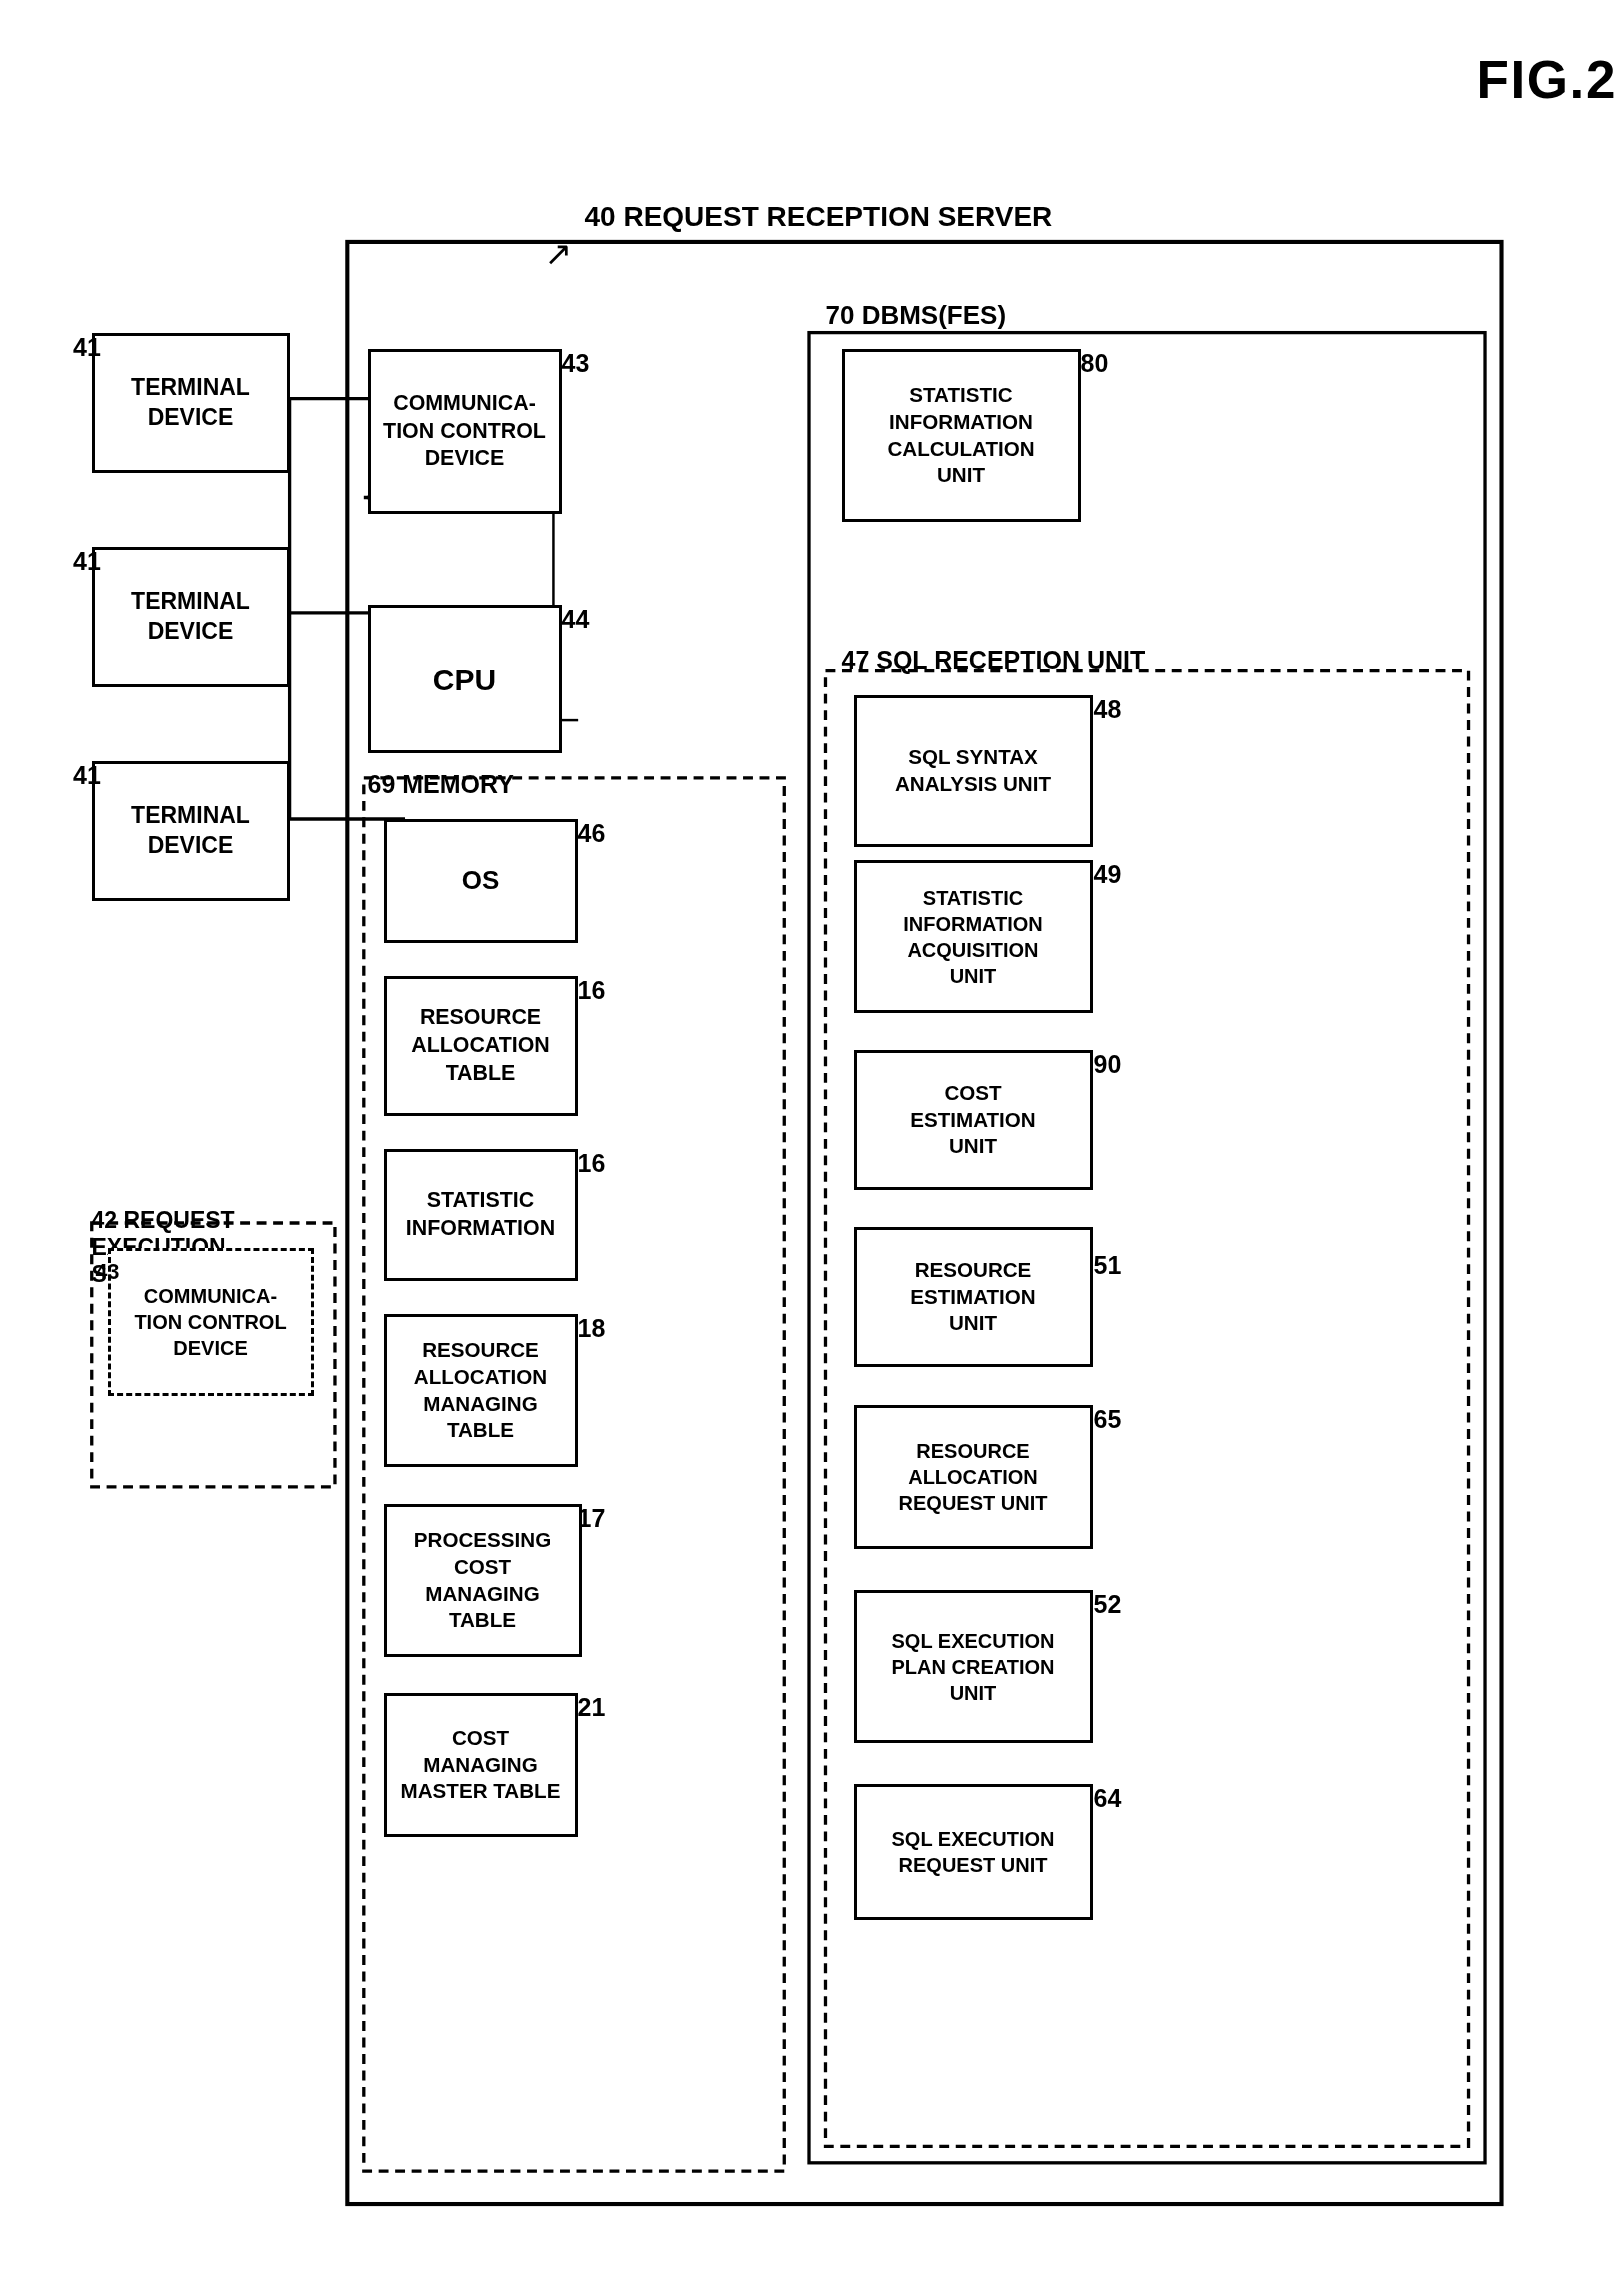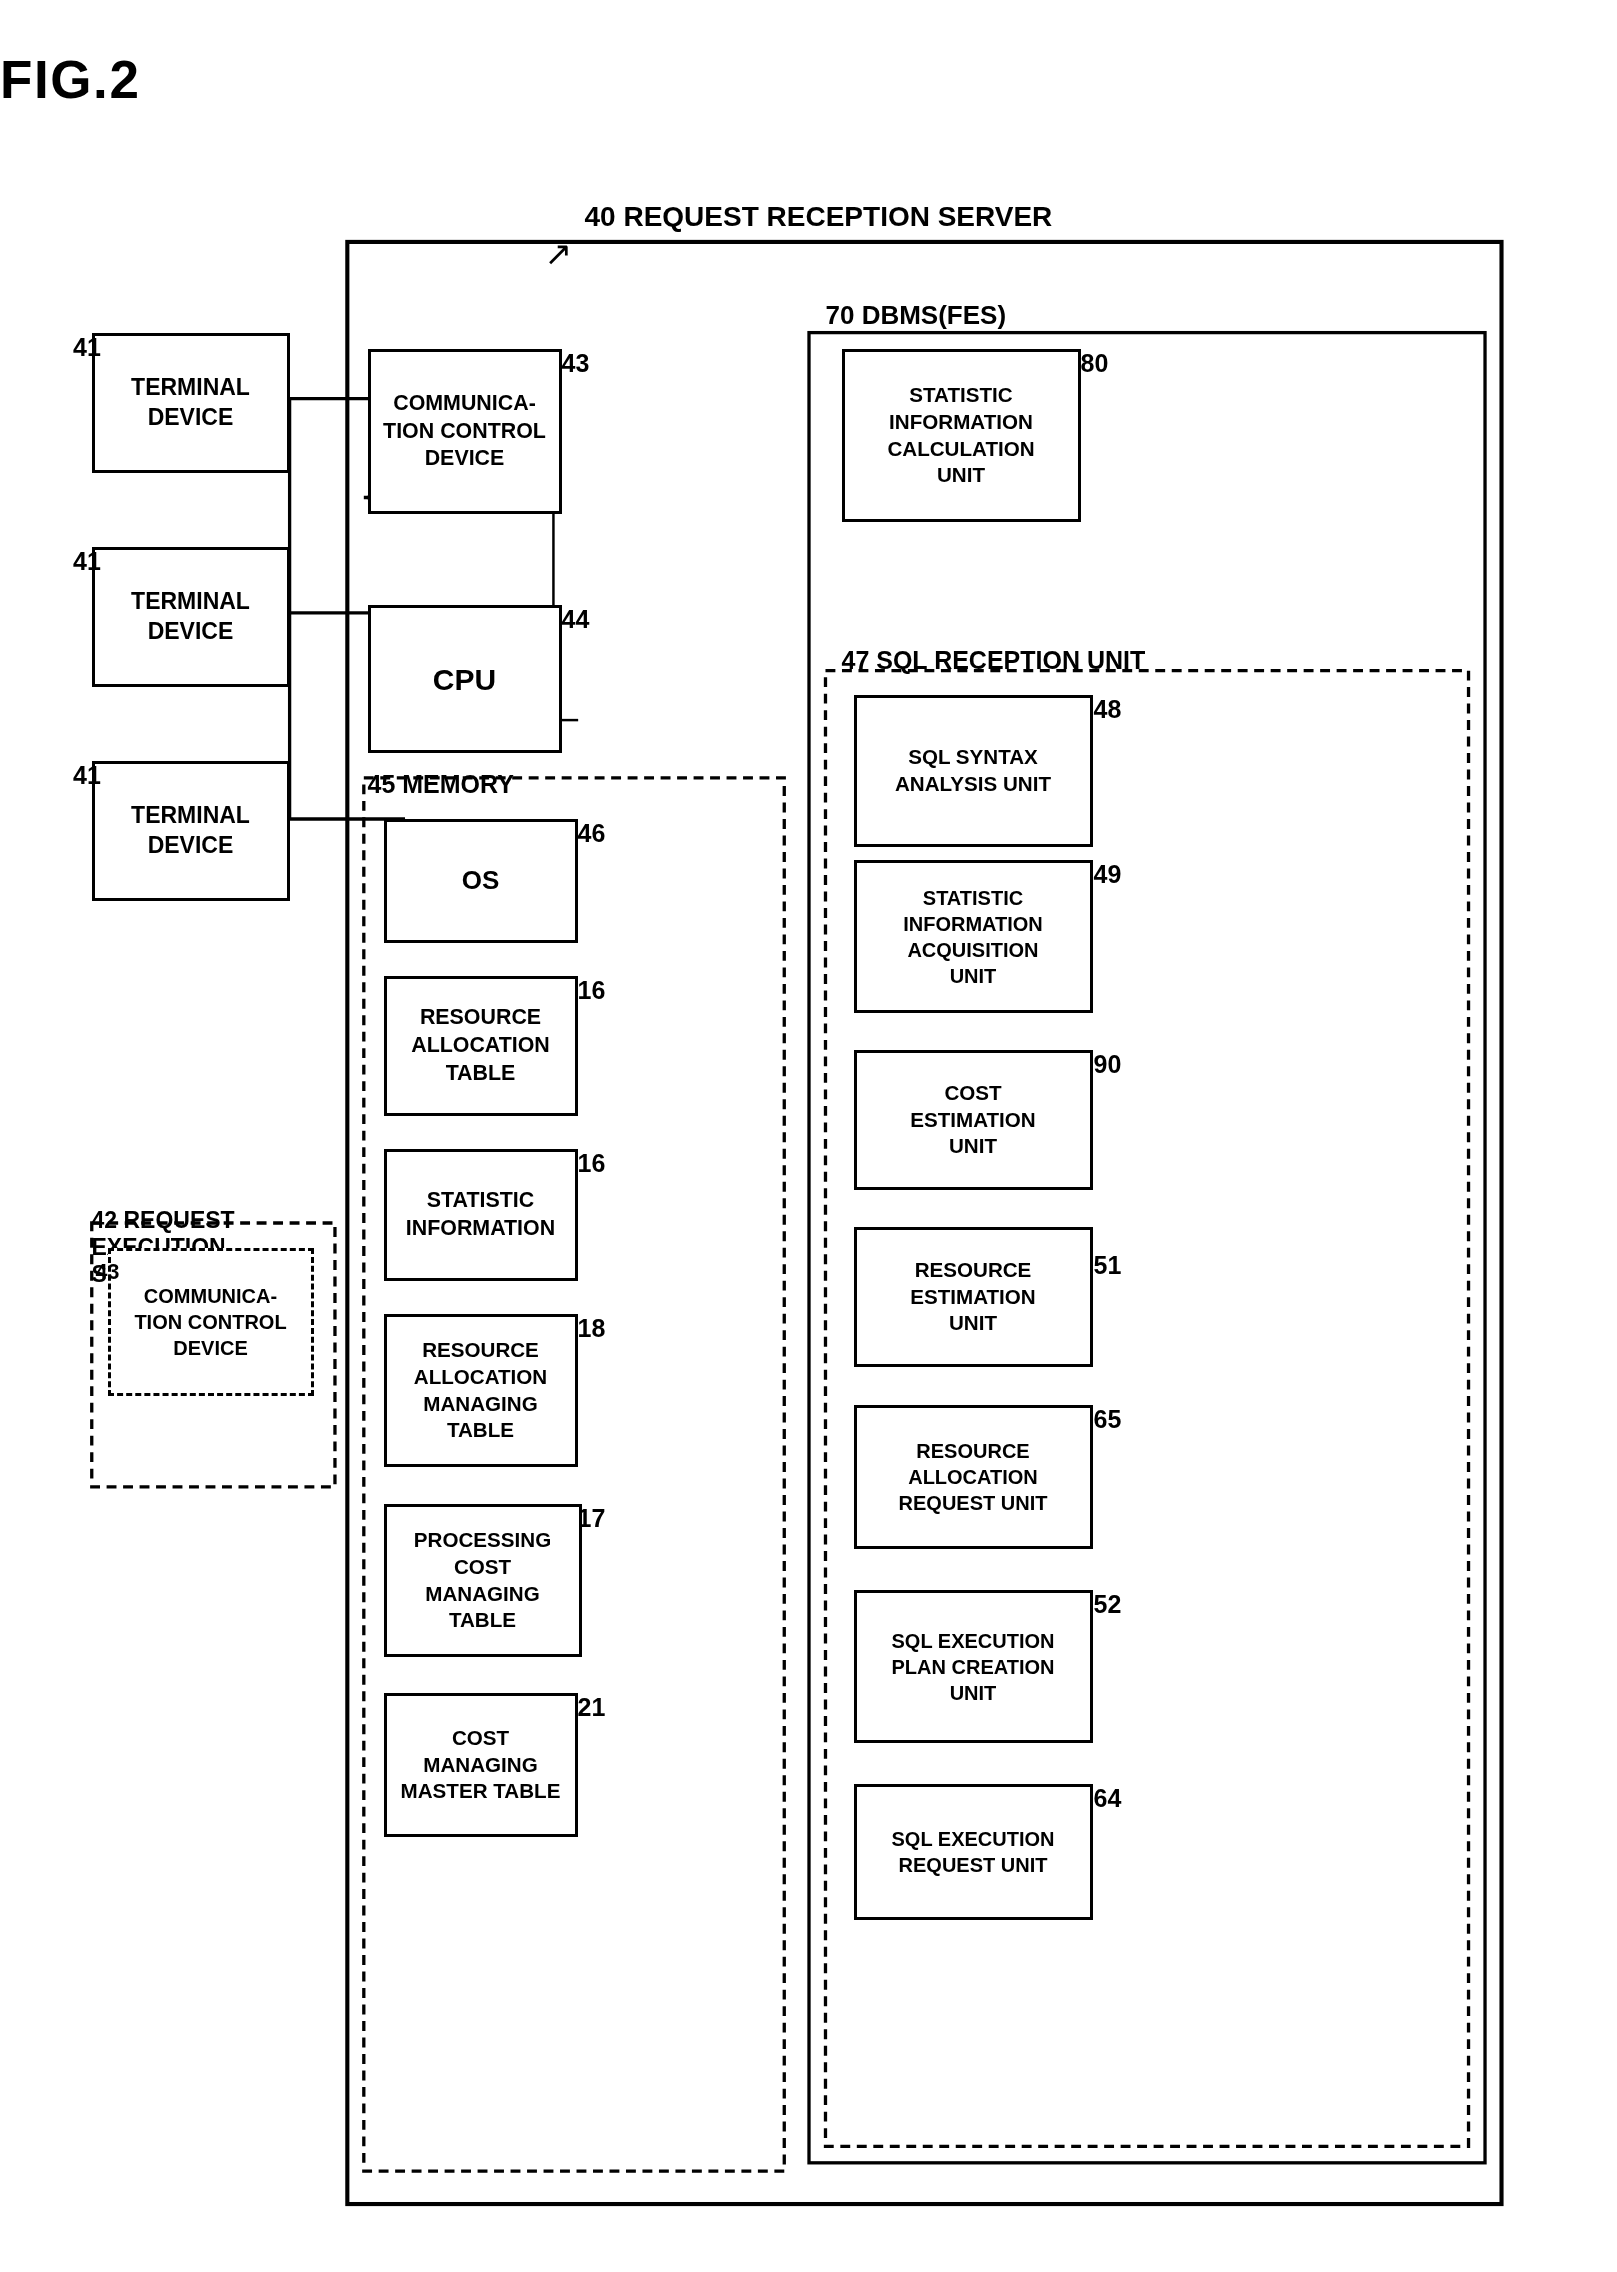--- a/index.html
+++ b/index.html
@@ -6,21 +6,21 @@
     body {
       background: #fff;
       font-family: Arial, sans-serif;
       width: 1617px;
       min-height: 2273px;
       position: relative;
       overflow: hidden;
     }
 
     .page-title {
-      text-align: left;
+      text-align: right;
       font-size: 53px;
       font-weight: bold;
       padding: 49px 0 33px 0;
       letter-spacing: 1.6px;
     }
 
     .diagram-container {
       position: relative;
       width: 1484px;
       margin: 0 auto;
@@ -126,21 +126,21 @@
   <div class="box" style="left:301px; top:206px; width:194px; height:165px; font-size:21.4px;">
     COMMUNICA-<br>TION CONTROL<br>DEVICE
   </div>
   <div class="num-label" style="left:495px; top:206px;">43</div>
 
   <div class="box" style="left:301px; top:462px; width:194px; height:148px; font-size:30px;">
     CPU
   </div>
   <div class="num-label" style="left:495px; top:462px;">44</div>
 
-  <div class="server-label" style="left:301px; top:627px; font-size:25px;">45 MEMORY</div>
+  <div class="server-label" style="left:301px; top:627px; font-size:25px;">69 MEMORY</div>
 
   <div class="box" style="left:317px; top:676px; width:194px; height:124px; font-size:26px;">
     OS
   </div>
   <div class="num-label" style="left:511px; top:676px;">46</div>
 
   <div class="box" style="left:317px; top:833px; width:194px; height:140px; font-size:21.4px;">
     RESOURCE<br>ALLOCATION<br>TABLE
   </div>
   <div class="num-label" style="left:511px; top:833px;">16</div>

